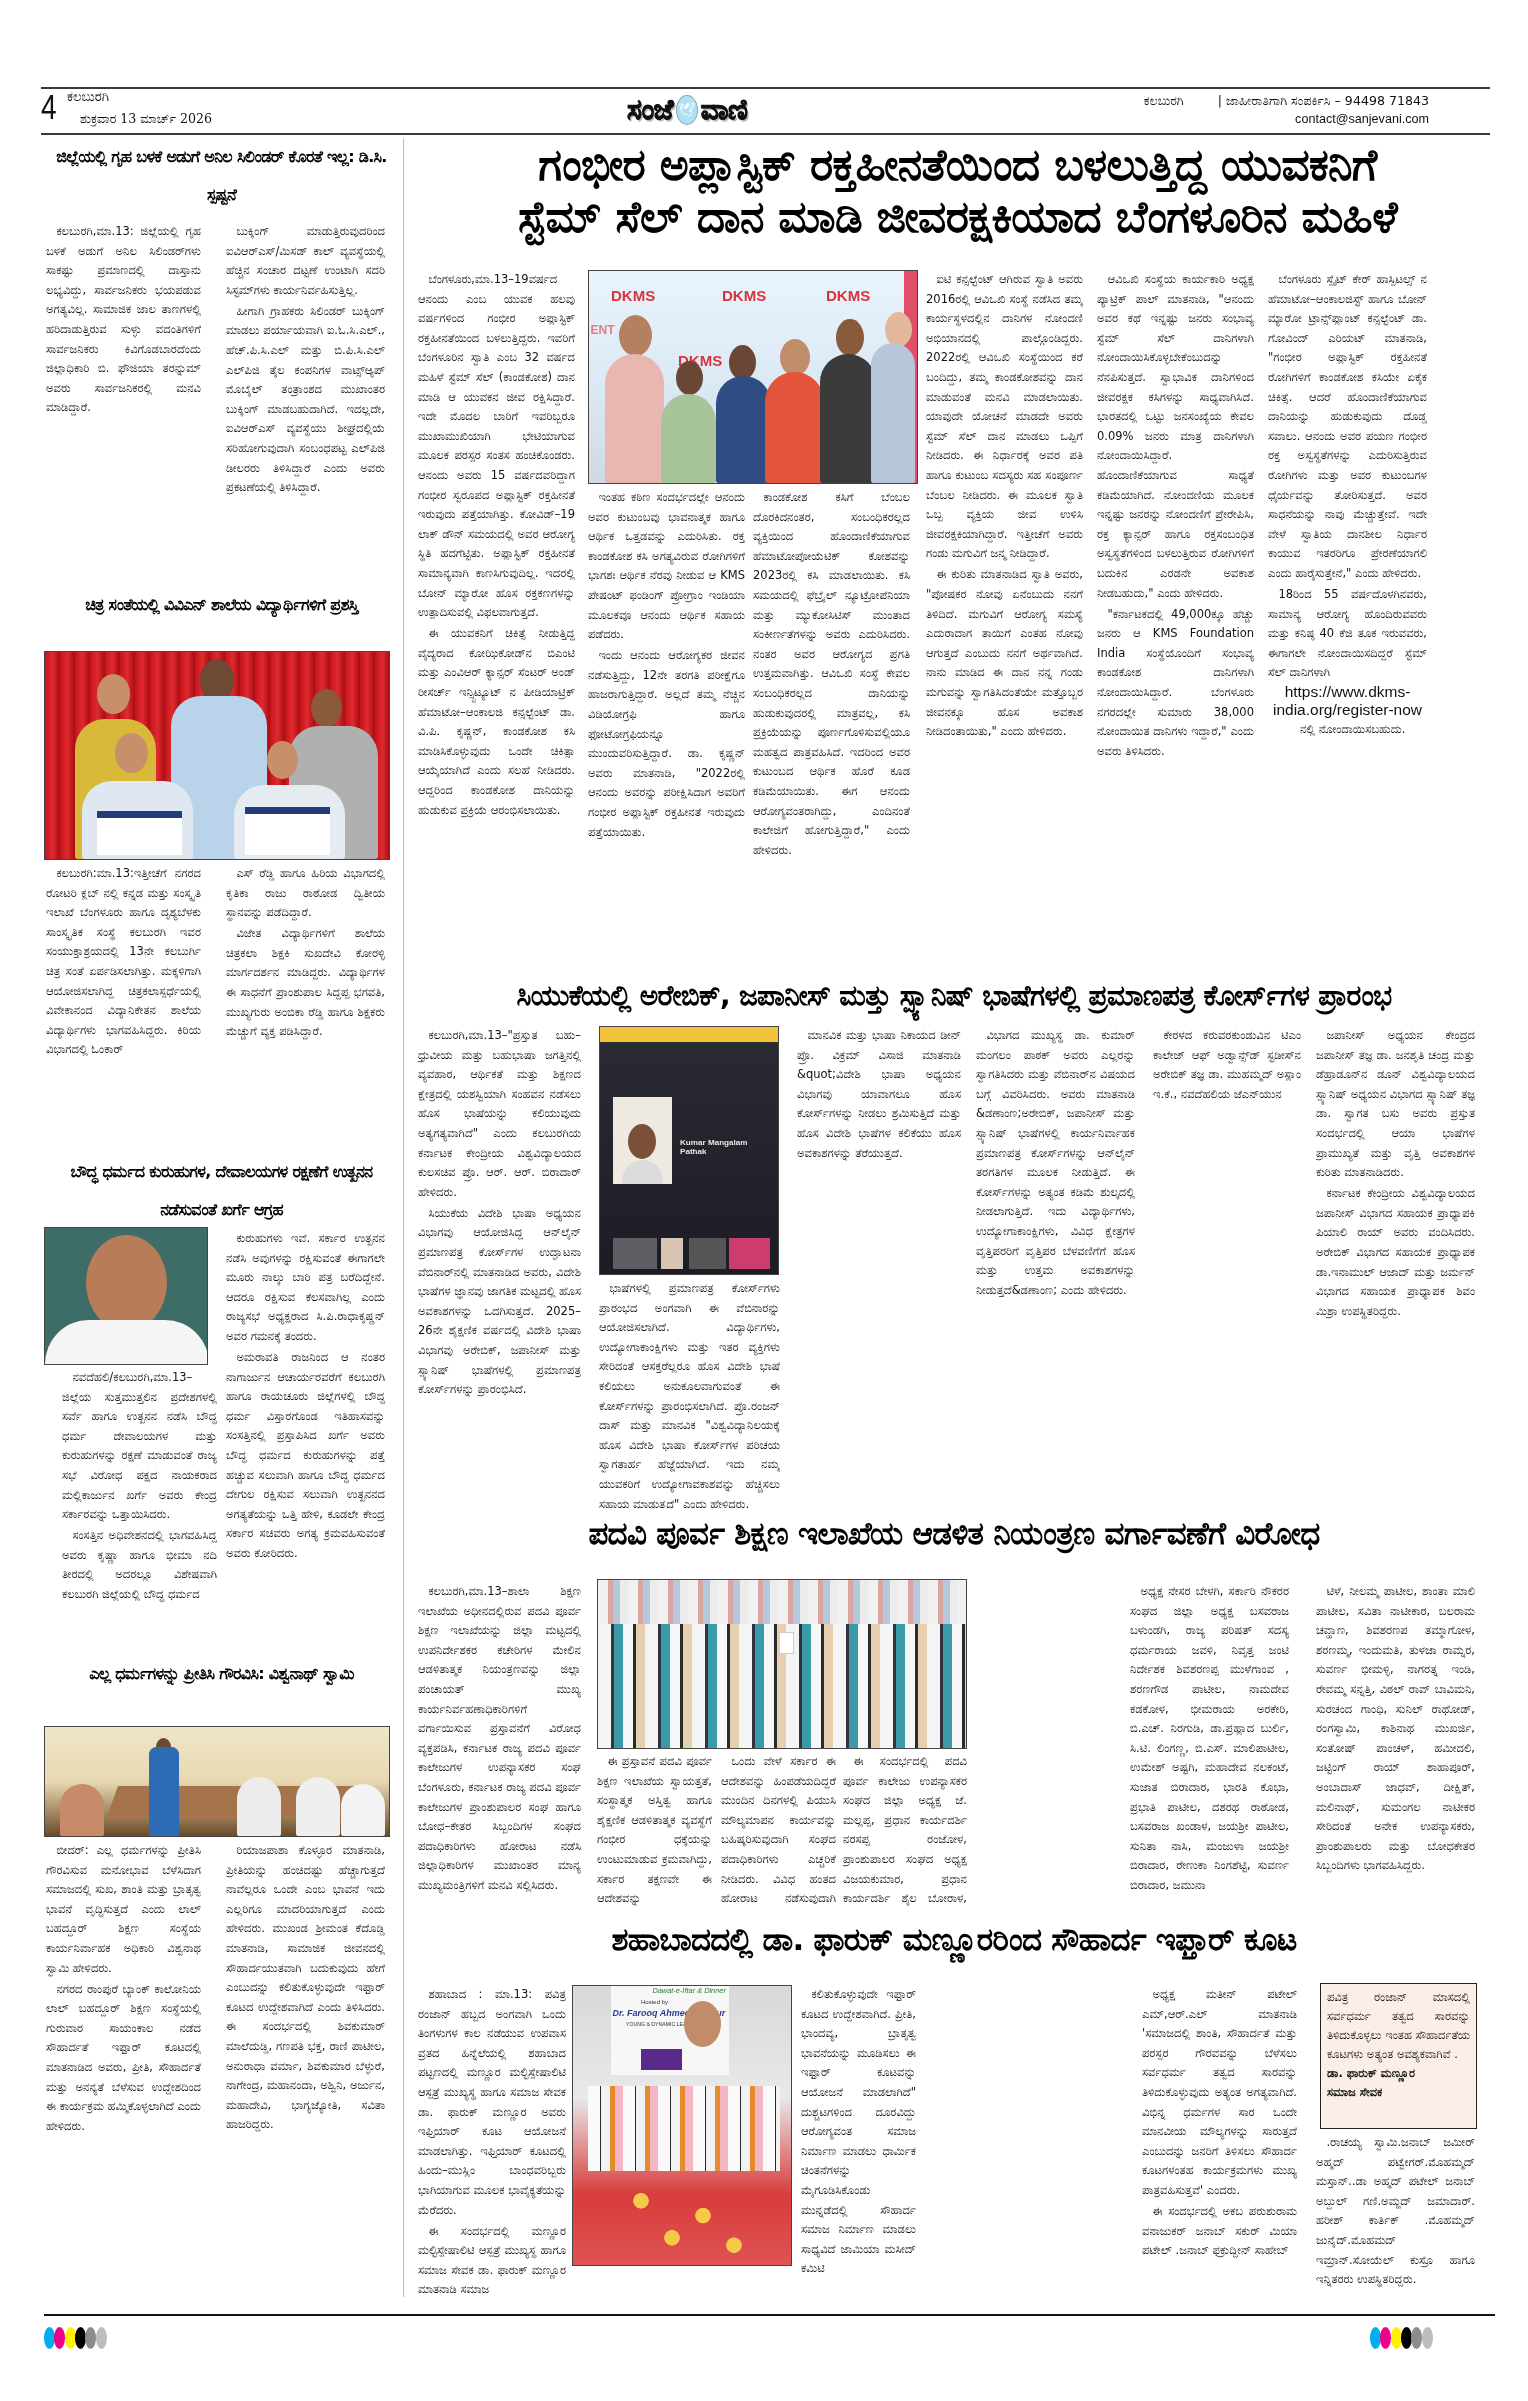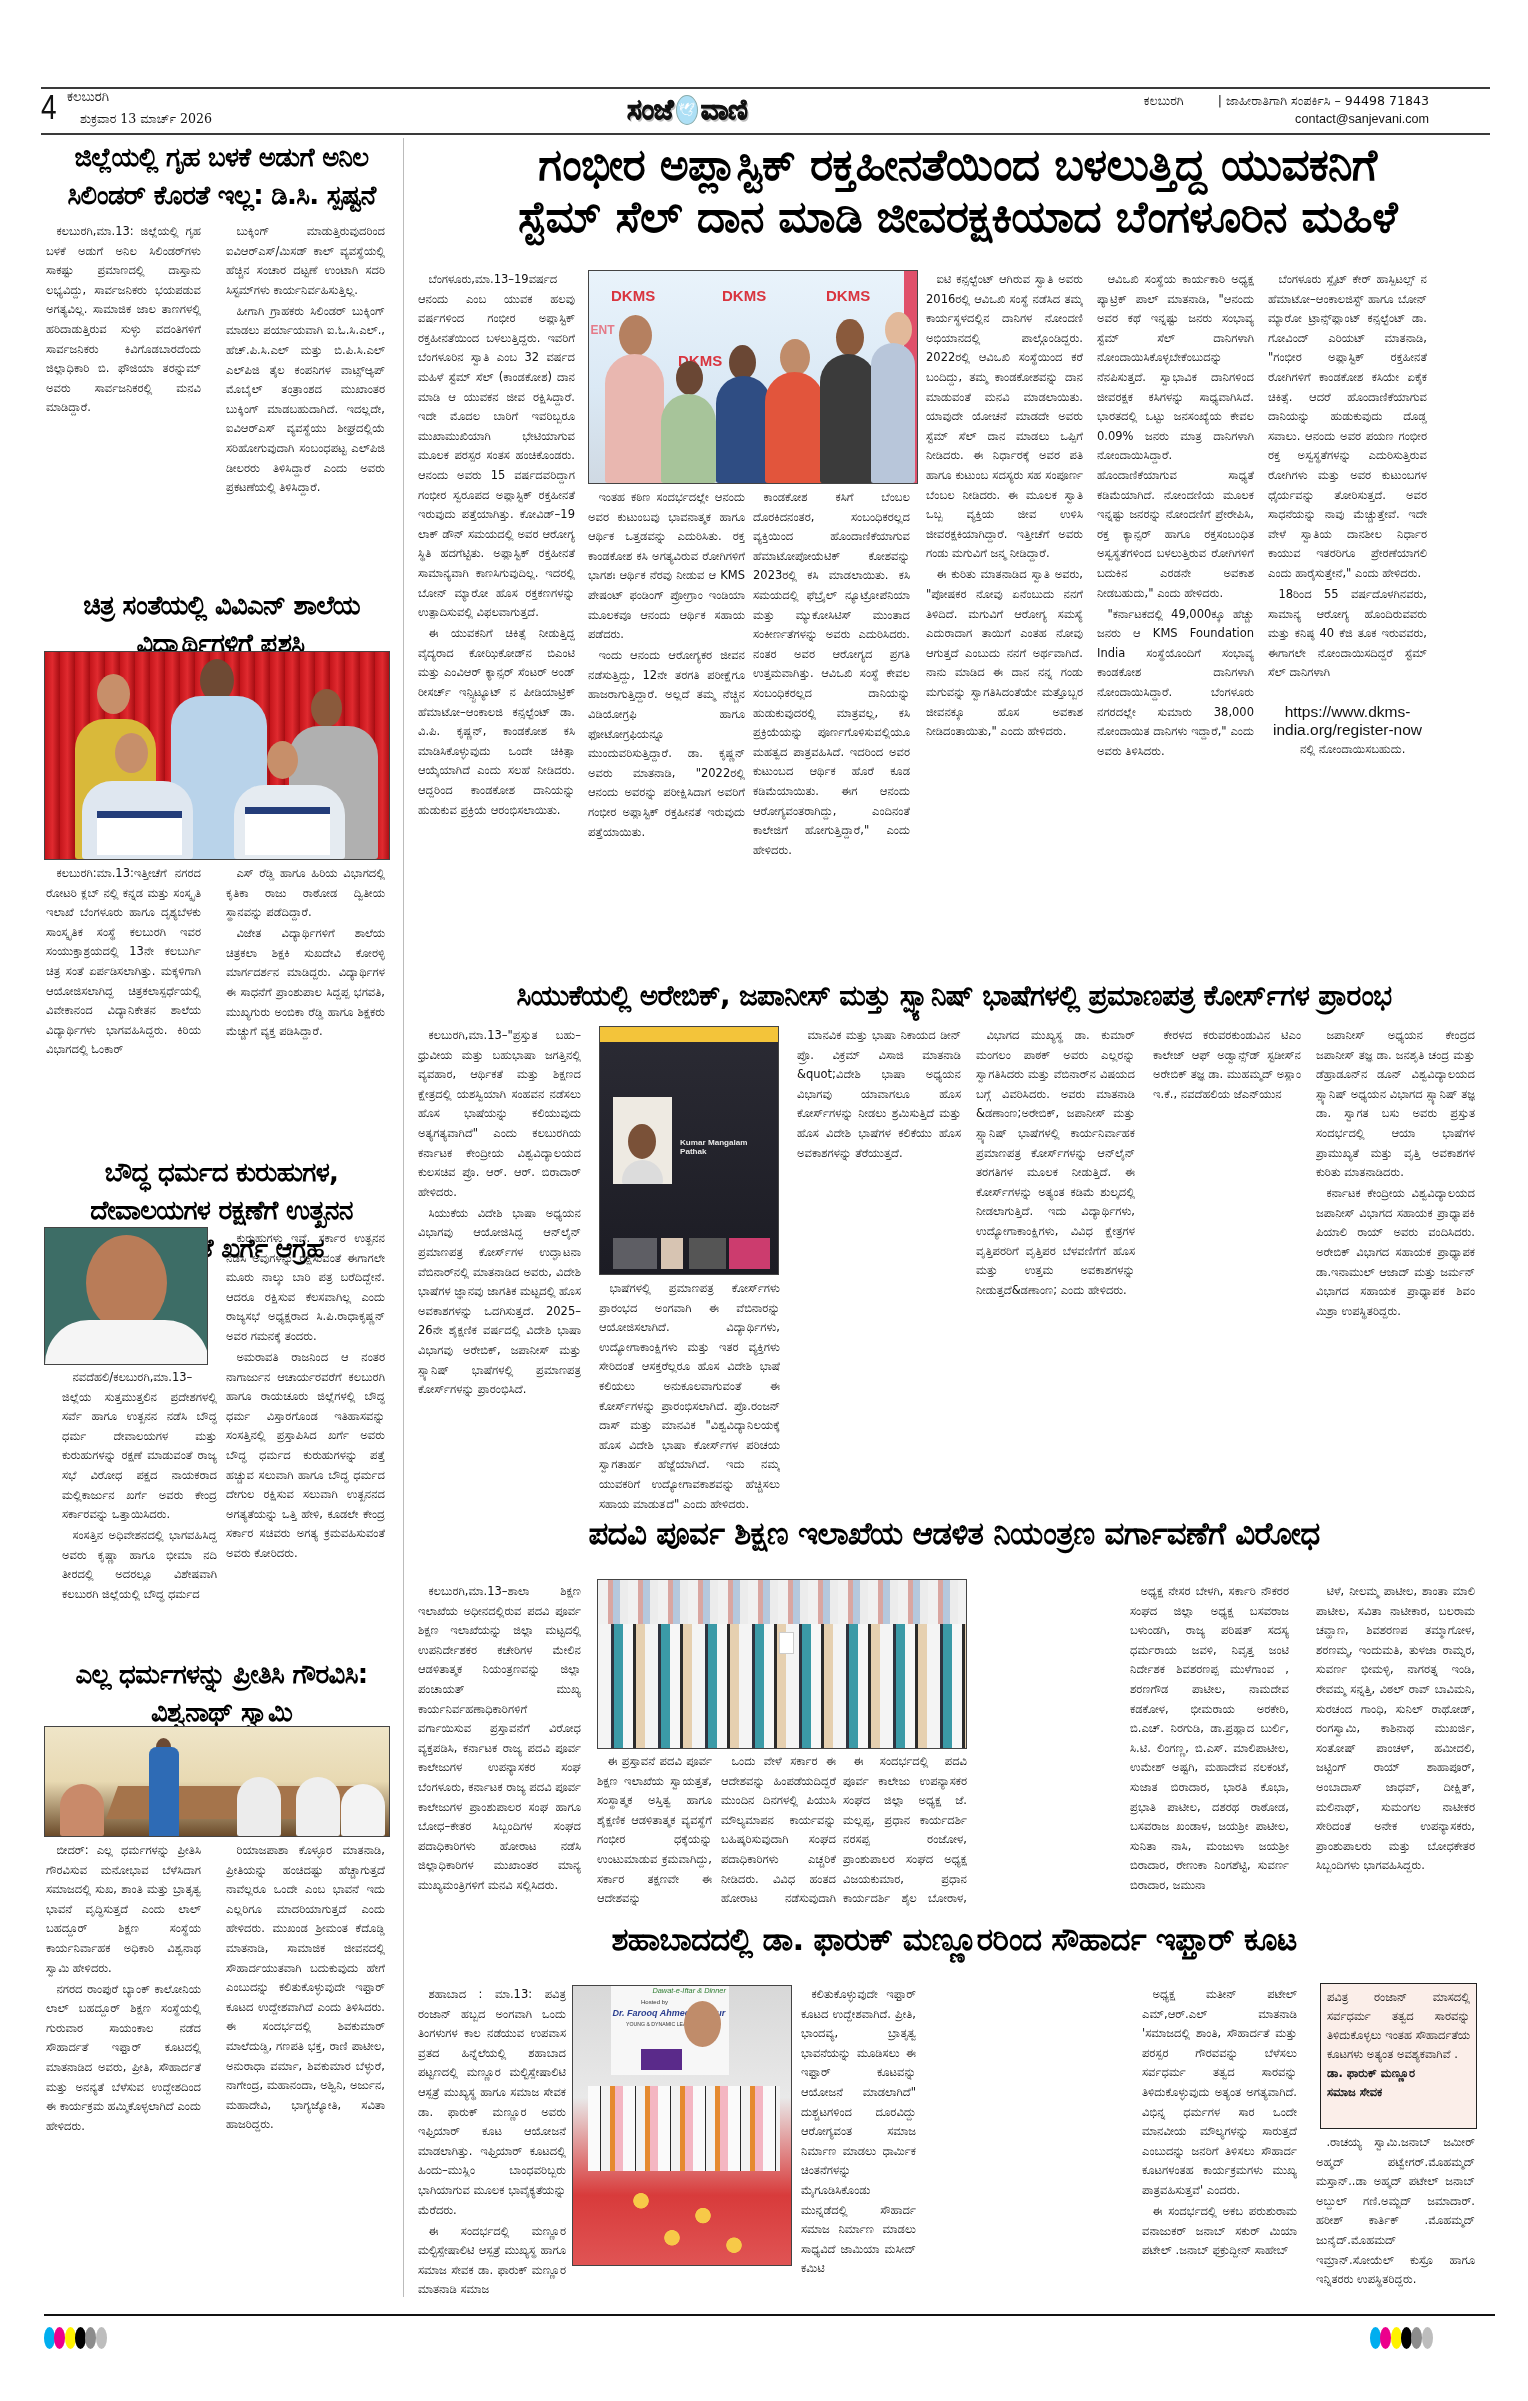--- a/index.html
+++ b/index.html
@@ -15,21 +15,21 @@
   .hdr-date { position: absolute; left: 80px; top: 111px; font-size: 12.6px; font-family: "DejaVu Serif", serif; }
   .masthead { position: absolute; left: 627px; top: 89px; height: 41px; display: flex; align-items: center; gap: 3px; }
   .masthead .word { font-family: "DejaVu Serif", serif; font-weight: bold; font-size: 28px; color: #111; -webkit-text-stroke: 0.7px #111; text-shadow: 1.5px 1.5px 0 #bbb; letter-spacing: -0.7px; }
   .dove { width: 22px; height: 30px; border-radius: 50%; background: #aee0f6; border: 1.5px solid #8aa; display: flex; align-items: center; justify-content: center; color: #fff; font-size: 13.3px; }
   .hdr-right1 { position: absolute; right: 99px; top: 93px; font-size: 12.6px; white-space: nowrap; }
   .hdr-right2 { position: absolute; right: 99px; top: 112px; font-size: 12.6px; font-family: "Liberation Sans", sans-serif; }
 
   
   .hl { position: absolute; font-family: "DejaVu Sans", sans-serif; font-weight: bold; color: #000; line-height: 1.15; letter-spacing: -0.7px; }
   .hl-main { left: 414px; top: 139px; width: 1087px; font-size: 44px; line-height: 52px; text-align: center; }
-  .hl-left { left: 44px; width: 355px; font-size: 26px; line-height: 38px; text-align: center; }
+  .hl-left { left: 44px; width: 355px; font-size: 16px; line-height: 38px; text-align: center; }
   .hl-wide { left: 418px; width: 1072px; font-size: 30px; text-align: center; white-space: nowrap; }
 
   
   .col { position: absolute; font-size: 11.5px; line-height: 19.6px; text-align: justify; color: #111; overflow: hidden; font-family: "DejaVu Sans", sans-serif; }
   .col p { text-indent: 10.4px; }
   .col p + p { margin-top: 1.5px; }
 
   
   .photo { position: absolute; overflow: hidden; border: 0.7px solid #444; }
   .photo .tag { position: absolute; font-family: "Liberation Sans", sans-serif; }
@@ -42,21 +42,21 @@
   .redcurtain { background: repeating-linear-gradient(90deg,#c4151b 0px,#e02a2f 7.4px,#a50d12 15px); }
   .teal { background: #3d6d66; }
   .zoomshot { background: linear-gradient(180deg,#f4c53a 0%, #f4c53a 6%, #2a2a33 6%, #1c1c24 100%); }
   .crowd { background: linear-gradient(180deg,#e9ecef 0%, #cfd5da 35%, #8d8d8d 100%); }
   .meeting { background: linear-gradient(180deg,#efe5c8 0%, #e8d9b2 50%, #6b4b2a 100%); }
   .iftar { background: linear-gradient(180deg,#d8d8d8 0%, #e9e9e9 40%, #d83b3b 75%, #e05454 100%); }
 
   .quote-box { position:absolute; left: 1320px; top: 1983px; width: 157px; height: 146px; background: #fbeee9; border: 1.5px solid #222; padding: 4.4px 6px; font-size: 11.5px; line-height: 19px; text-align: justify; }
   .quote-box .sig { font-weight: bold; }
 
-  .url { font-family: "Liberation Sans", sans-serif; font-size: 15.5px; line-height: 18.5px; text-align: center; display:block;margin-top:20px; }
+  .url { font-family: "Liberation Sans", sans-serif; font-size: 15.5px; line-height: 18.5px; text-align: center; display:block; }
 
   .foot-rule { position:absolute; left: 44px; top: 2314px; width: 1451px; height: 2.2px; background:#111; }
   .cmyk { position:absolute; top: 2327px; display:flex; gap: 0px; }
   .cmyk span { width: 11px; height: 22px; border-radius: 50%; display:inline-block; margin-right: -0.7px; }
   .vrule { position:absolute; width:0.7px; background:#bbb; }
 </style>
 </head>
 <body>
 
 <div class="rule" style="left:41px; top:87px; width:1449px;"></div>

